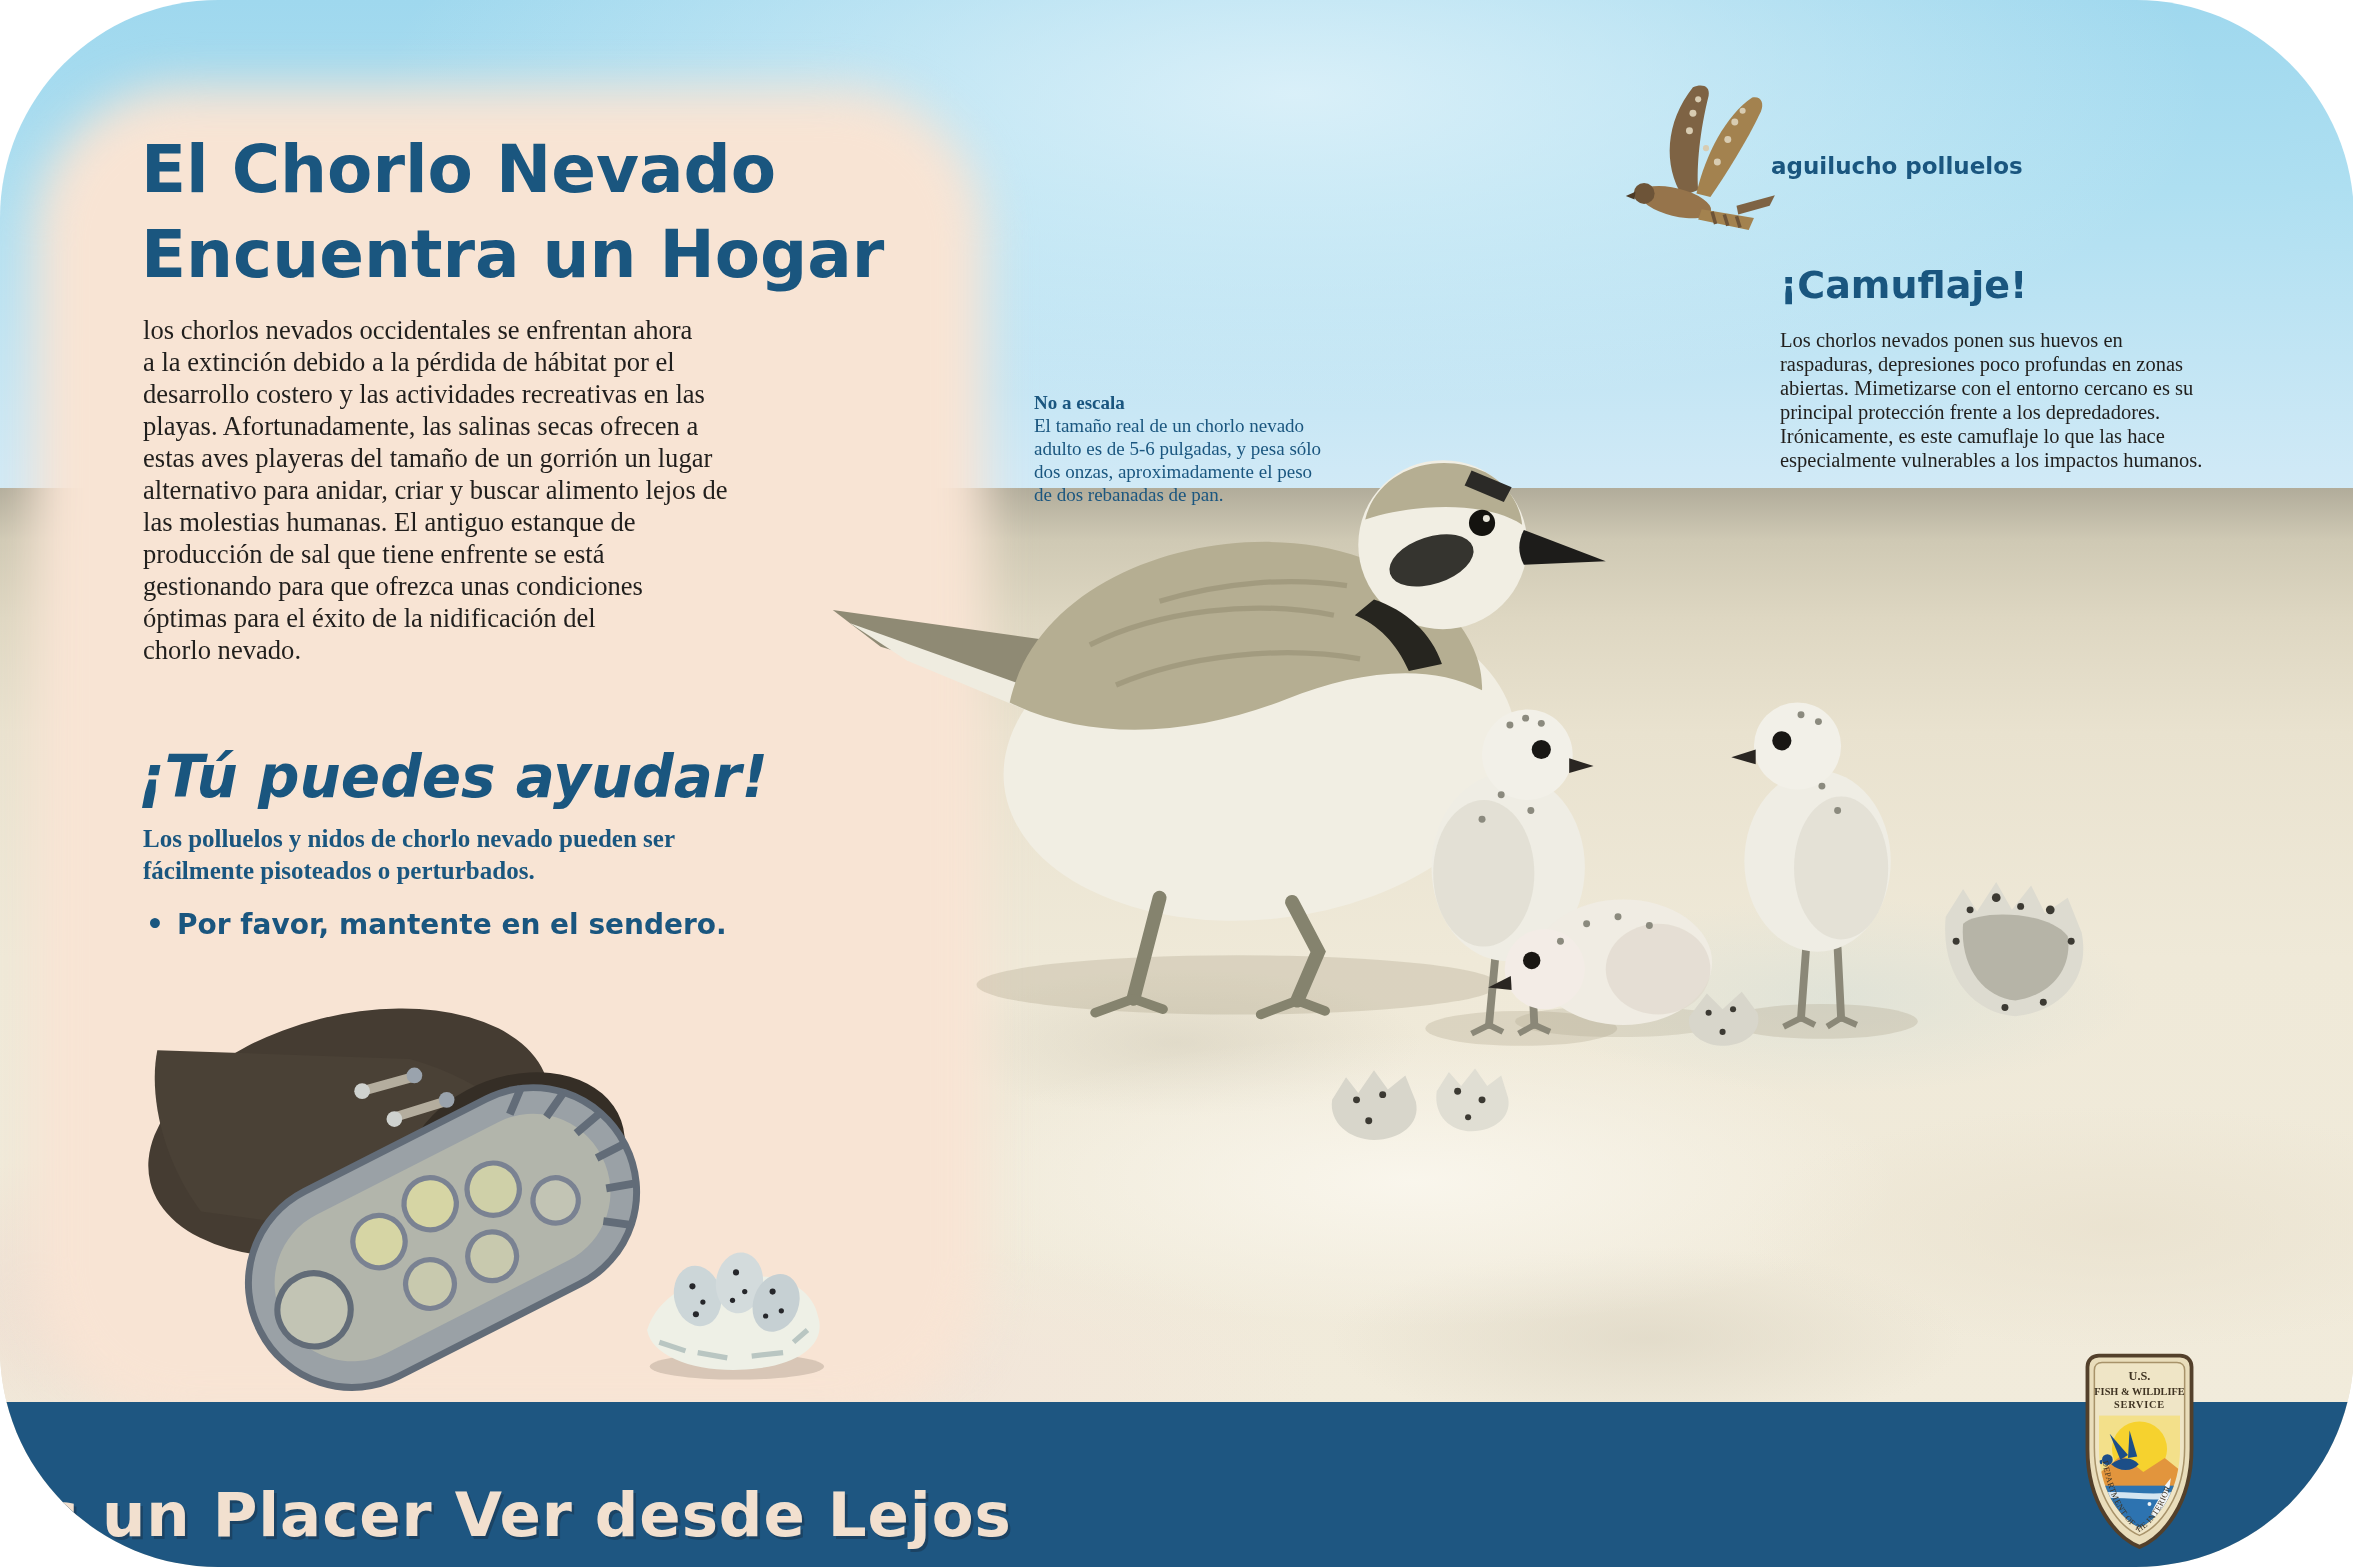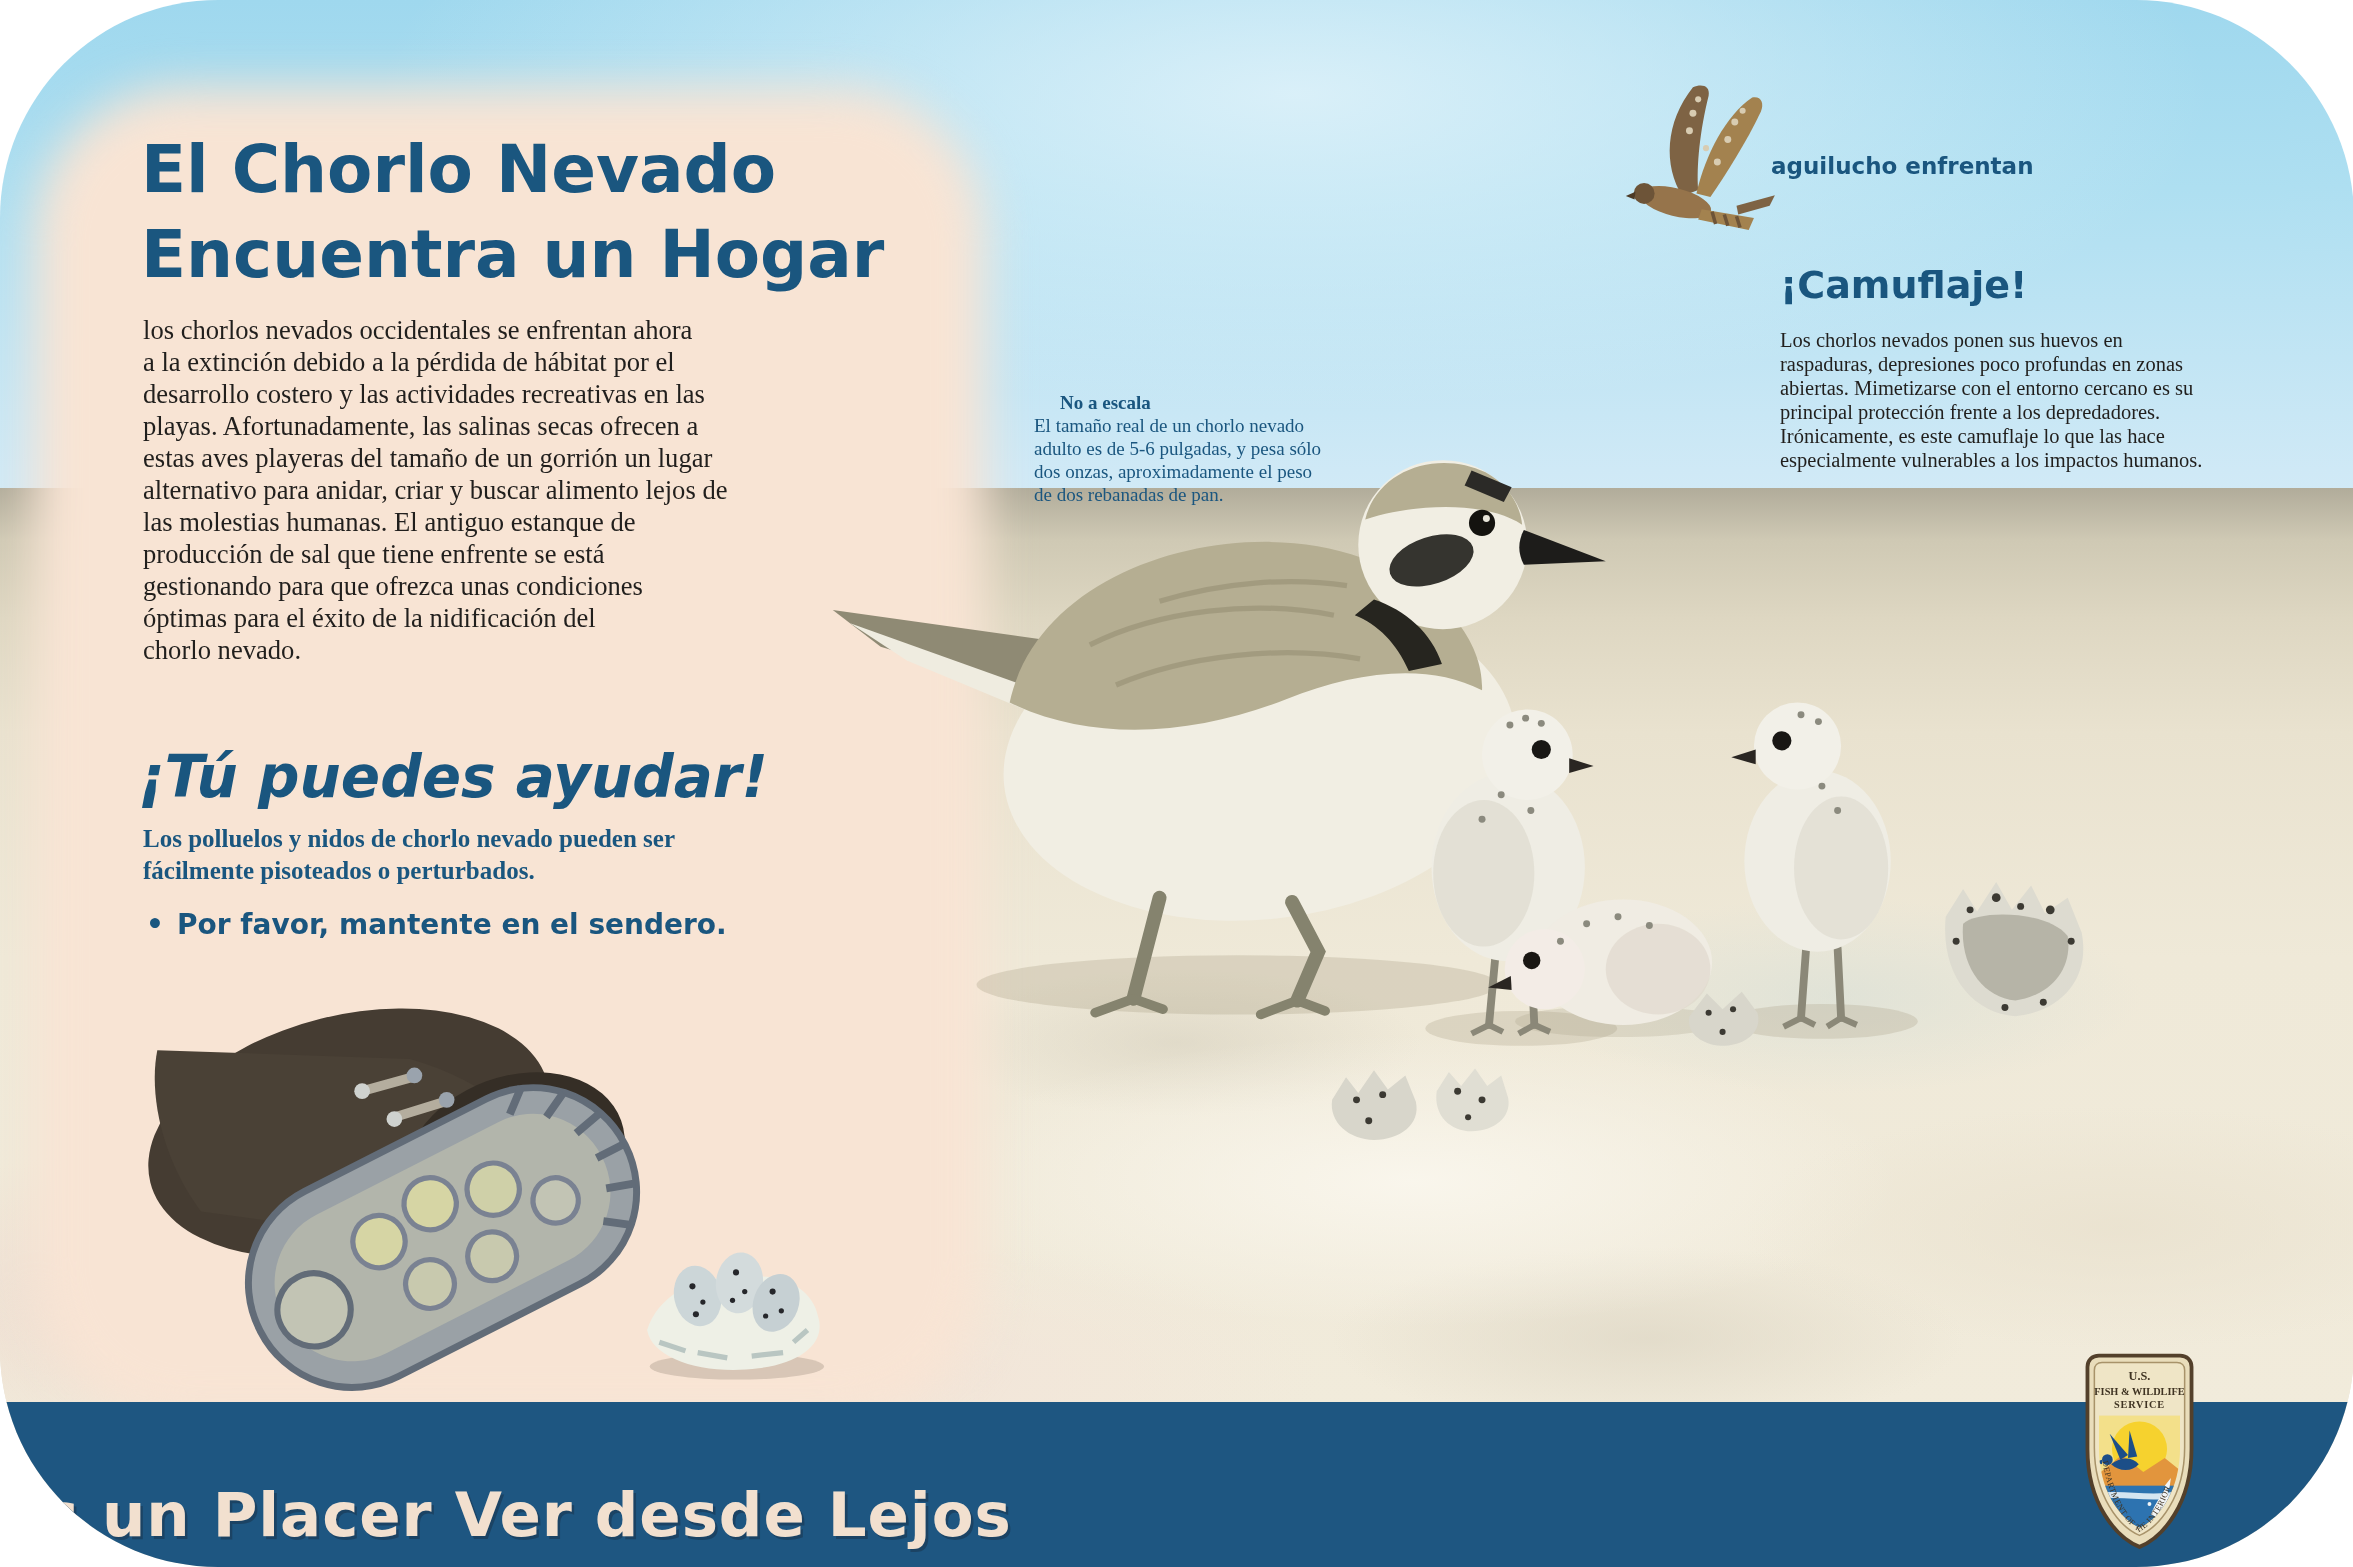--- a/index.html
+++ b/index.html
@@ -33,21 +33,21 @@
   .title{left:141px;top:127px;font-weight:700;font-size:66px;line-height:85px;color:#1a567f;letter-spacing:0px;}
   .intro{left:143px;top:314px;width:767px;font-family:"Liberation Serif",serif;font-size:26.6px;line-height:32px;color:#211f1d;}
   .intro-lead{font-weight:700;color:#1a567f;display:block;}
   .pre{white-space:pre-line;}
   .help-heading{left:138px;top:743px;font-weight:700;font-size:58px;color:#1a567f;font-style:italic;}
   .help-sub{left:143px;top:823px;font-family:"Liberation Serif",serif;font-weight:700;font-size:25px;line-height:32px;color:#1a567f;}
   .bullets{left:146px;top:907px;width:767px;font-weight:700;font-size:28px;line-height:35px;color:#1a567f;}
   .bullet{position:relative;padding-left:31px;margin-bottom:5.2px;}
   .bullet::before{content:"\2022";position:absolute;left:0;top:0;}
   .scale-note{left:1034px;top:391px;font-family:"Liberation Serif",serif;font-size:19px;line-height:23px;color:#1a567f;}
-  .scale-title{font-weight:700;display:block;margin-left:26px;}
+  .scale-title{font-weight:700;display:block;}
   .hawk-label{left:1771px;top:153px;font-weight:700;font-size:23px;color:#1a567f;}
   .camo{left:1780px;top:263px;width:488px;}
   .camo-heading{font-weight:700;font-size:38px;color:#1a567f;}
   .camo-body{margin-top:21px;font-family:"Liberation Serif",serif;font-size:20.5px;line-height:24px;color:#211f1d;}
   .footer-bar{position:absolute;left:0;top:1402px;width:2354px;height:166px;background:#1e5681;}
   .footer-msg{position:absolute;left:0;right:0;top:1479px;font-weight:700;font-size:61px;letter-spacing:0.9px;color:#f2e0cf;text-shadow:2.6px 2.6px 0 rgba(25,45,65,.45);}
   .fws{position:absolute;left:2082px;top:1351px;}
   svg text{font-family:"Liberation Serif",serif;}
 </style>
 </head>
@@ -248,21 +248,21 @@
   </div>
 
   <div class="txt scale-note">
     <span class="scale-title">No a escala</span>
     <span class="pre">El tamaño real de un chorlo nevado
 adulto es de 5-6 pulgadas, y pesa sólo
 dos onzas, aproximadamente el peso
 de dos rebanadas de pan.</span>
   </div>
 
-  <div class="txt hawk-label">aguilucho enfrentan</div>
+  <div class="txt hawk-label">aguilucho polluelos</div>
 
   <div class="txt camo">
     <div class="camo-heading">¡Camuflaje!</div>
     <div class="camo-body pre">Los chorlos nevados ponen sus huevos en
 raspaduras, depresiones poco profundas en zonas
 abiertas. Mimetizarse con el entorno cercano es su
 principal protección frente a los depredadores.
 Irónicamente, es este camuflaje lo que las hace
 especialmente vulnerables a los impactos humanos.</div>
   </div>

